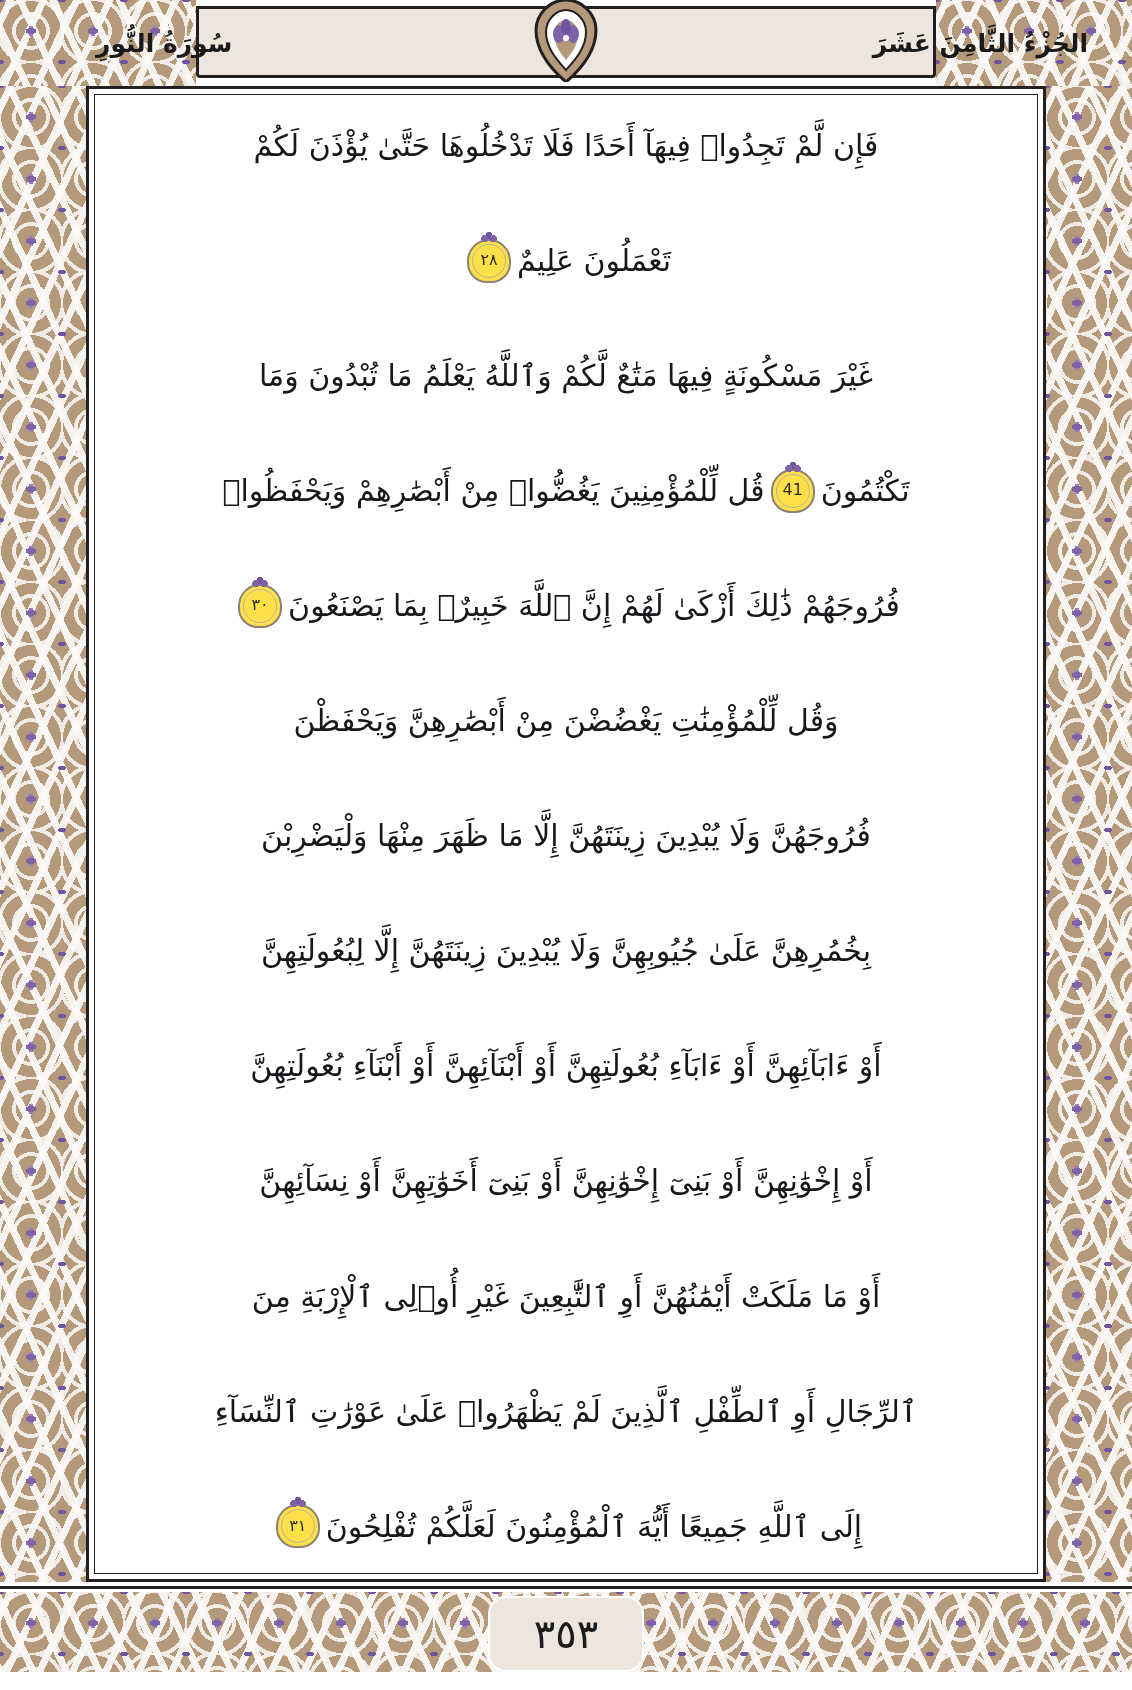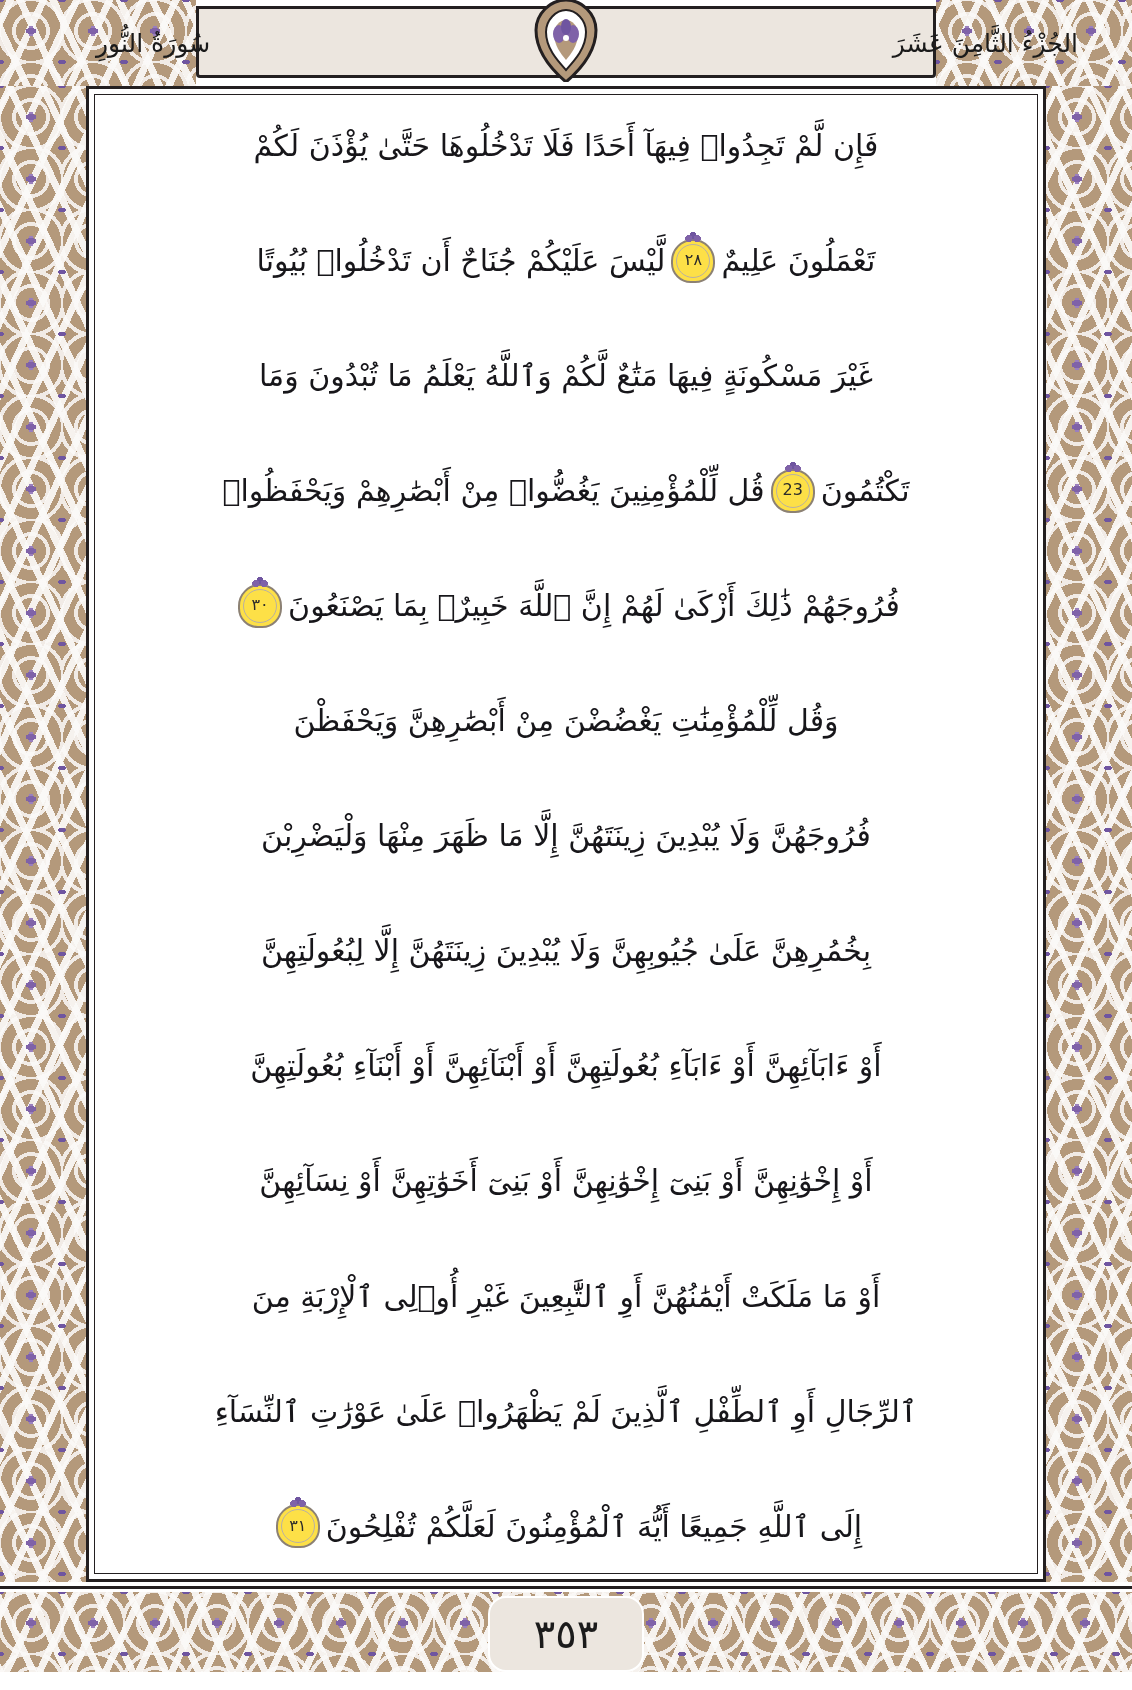--- a/index.html
+++ b/index.html
@@ -73,24 +73,24 @@
     clip-path:polygon(0 0,100% 0,100% 100%,0 100%);
     display:flex;align-items:center;justify-content:space-between;
     box-sizing:border-box;
   }
   .header-center-medallion{
     position:absolute;top:0;left:50%;transform:translateX(-50%);
     width:120px;height:82px;z-index:4;
   }
   .header-text{
     font-family:"DejaVu Sans","Liberation Sans",sans-serif;
-    font-size:25px;color:#1a1a1a;font-weight:400;
+    font-size:25px;color:#1a1a1a;font-weight:700;
     white-space:nowrap;letter-spacing:.5px;
   }
-  .hdr-juz{position:absolute;right:54px;top:50%;transform:translateY(-50%);z-index:5;}
+  .hdr-juz{position:absolute;right:44px;top:50%;transform:translateY(-50%);z-index:5;}
   .hdr-surah{position:absolute;left:96px;top:50%;transform:translateY(-50%);z-index:5;}
 
   
   .body-zone{
     flex:1 1 auto;position:relative;display:flex;
   }
   .side-orn{
     width:86px;flex:0 0 86px;position:relative;
   }
   .text-frame{
@@ -210,30 +210,29 @@
       <div class="text-frame-inner">
 
         <div class="ayah-line">
           <span>فَإِن لَّمْ تَجِدُوا۟ فِيهَآ أَحَدًا فَلَا تَدْخُلُوهَا حَتَّىٰ يُؤْذَنَ لَكُمْ</span>
         </div>
 
 
         <div class="ayah-line">
           <span>تَعْمَلُونَ عَلِيمٌ</span>
           <span class="ayah-mark">٢٨</span>
-          <span>لَّيْسَ عَلَيْكُمْ جُنَاحٌ أَن تَدْخُلُوا۟ بُيُوتًا</span>
         </div>
 
         <div class="ayah-line">
           <span>غَيْرَ مَسْكُونَةٍ فِيهَا مَتَٰعٌ لَّكُمْ وَٱللَّهُ يَعْلَمُ مَا تُبْدُونَ وَمَا</span>
         </div>
 
         <div class="ayah-line">
           <span>تَكْتُمُونَ</span>
-          <span class="ayah-mark">23</span>
+          <span class="ayah-mark">41</span>
           <span>قُل لِّلْمُؤْمِنِينَ يَغُضُّوا۟ مِنْ أَبْصَٰرِهِمْ وَيَحْفَظُوا۟</span>
         </div>
 
         <div class="ayah-line">
           <span>فُرُوجَهُمْ ذَٰلِكَ أَزْكَىٰ لَهُمْ إِنَّ ٱللَّهَ خَبِيرٌۢ بِمَا يَصْنَعُونَ</span>
           <span class="ayah-mark">٣٠</span>
         </div>
 
         <div class="ayah-line">
           <span>وَقُل لِّلْمُؤْمِنَٰتِ يَغْضُضْنَ مِنْ أَبْصَٰرِهِنَّ وَيَحْفَظْنَ</span>

